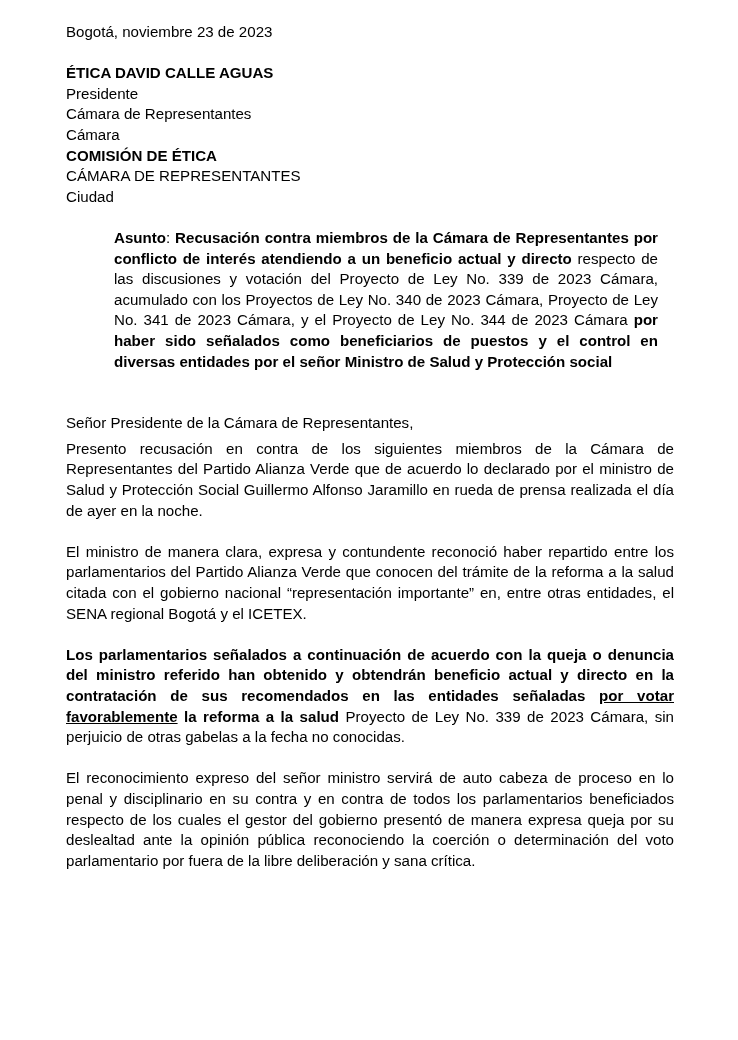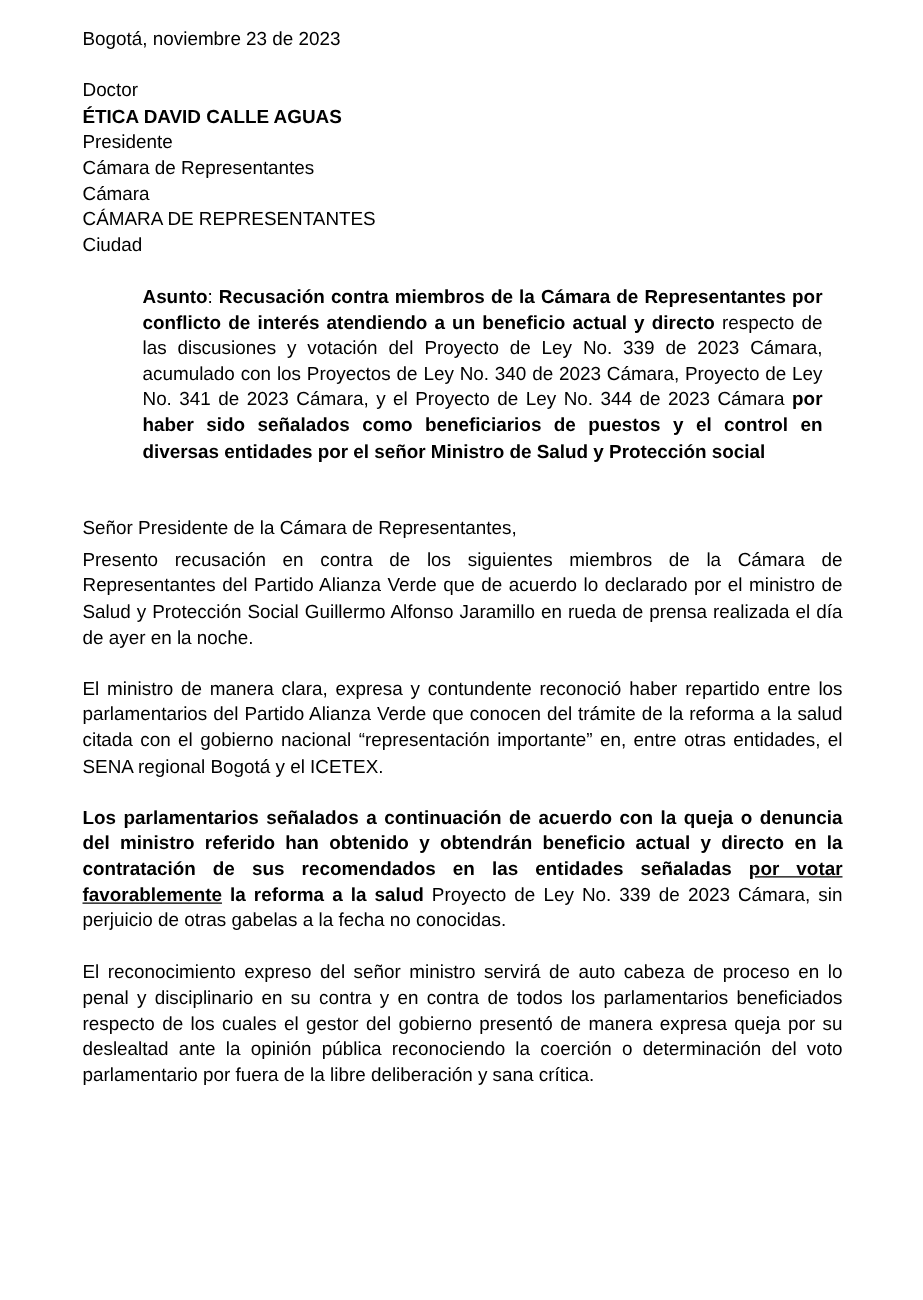--- a/index.html
+++ b/index.html
@@ -76,25 +76,25 @@
   }
 </style>
 </head>
 <body>
 
 <div class="page">
 
   <div class="line datation">Bogotá, noviembre 23 de 2023</div>
 
   <div class="addr-block">
-    <div class="line">Doctor</div>
     <div class="line b">ÉTICA DAVID CALLE AGUAS</div>
     <div class="line">Presidente</div>
     <div class="line">Cámara de Representantes</div>
     <div class="line">Cámara</div>
+    <div class="line b">COMISIÓN DE ÉTICA</div>
     <div class="line">CÁMARA DE REPRESENTANTES</div>
     <div class="line">Ciudad</div>
   </div>
 
   <div class="asunto-block"><span class="b">Asunto</span><span>:</span><span class="b"> Recusación contra miembros de la Cámara de Representantes por conflicto de interés atendiendo a un beneficio actual y directo</span><span> respecto de las discusiones y votación del  Proyecto de Ley No. 339 de 2023 Cámara, acumulado con los Proyectos de Ley No. 340 de 2023 Cámara, Proyecto de Ley No. 341 de 2023 Cámara, y el Proyecto de Ley No. 344 de 2023 Cámara </span><span class="b">por haber sido señalados como beneficiarios de puestos y el control en diversas entidades por el señor Ministro de Salud y Protección social</span></div>
 
   <div class="spacer-lg"></div>
 
   <div class="line salutation">Señor Presidente de la Cámara de Representantes,</div>
 

